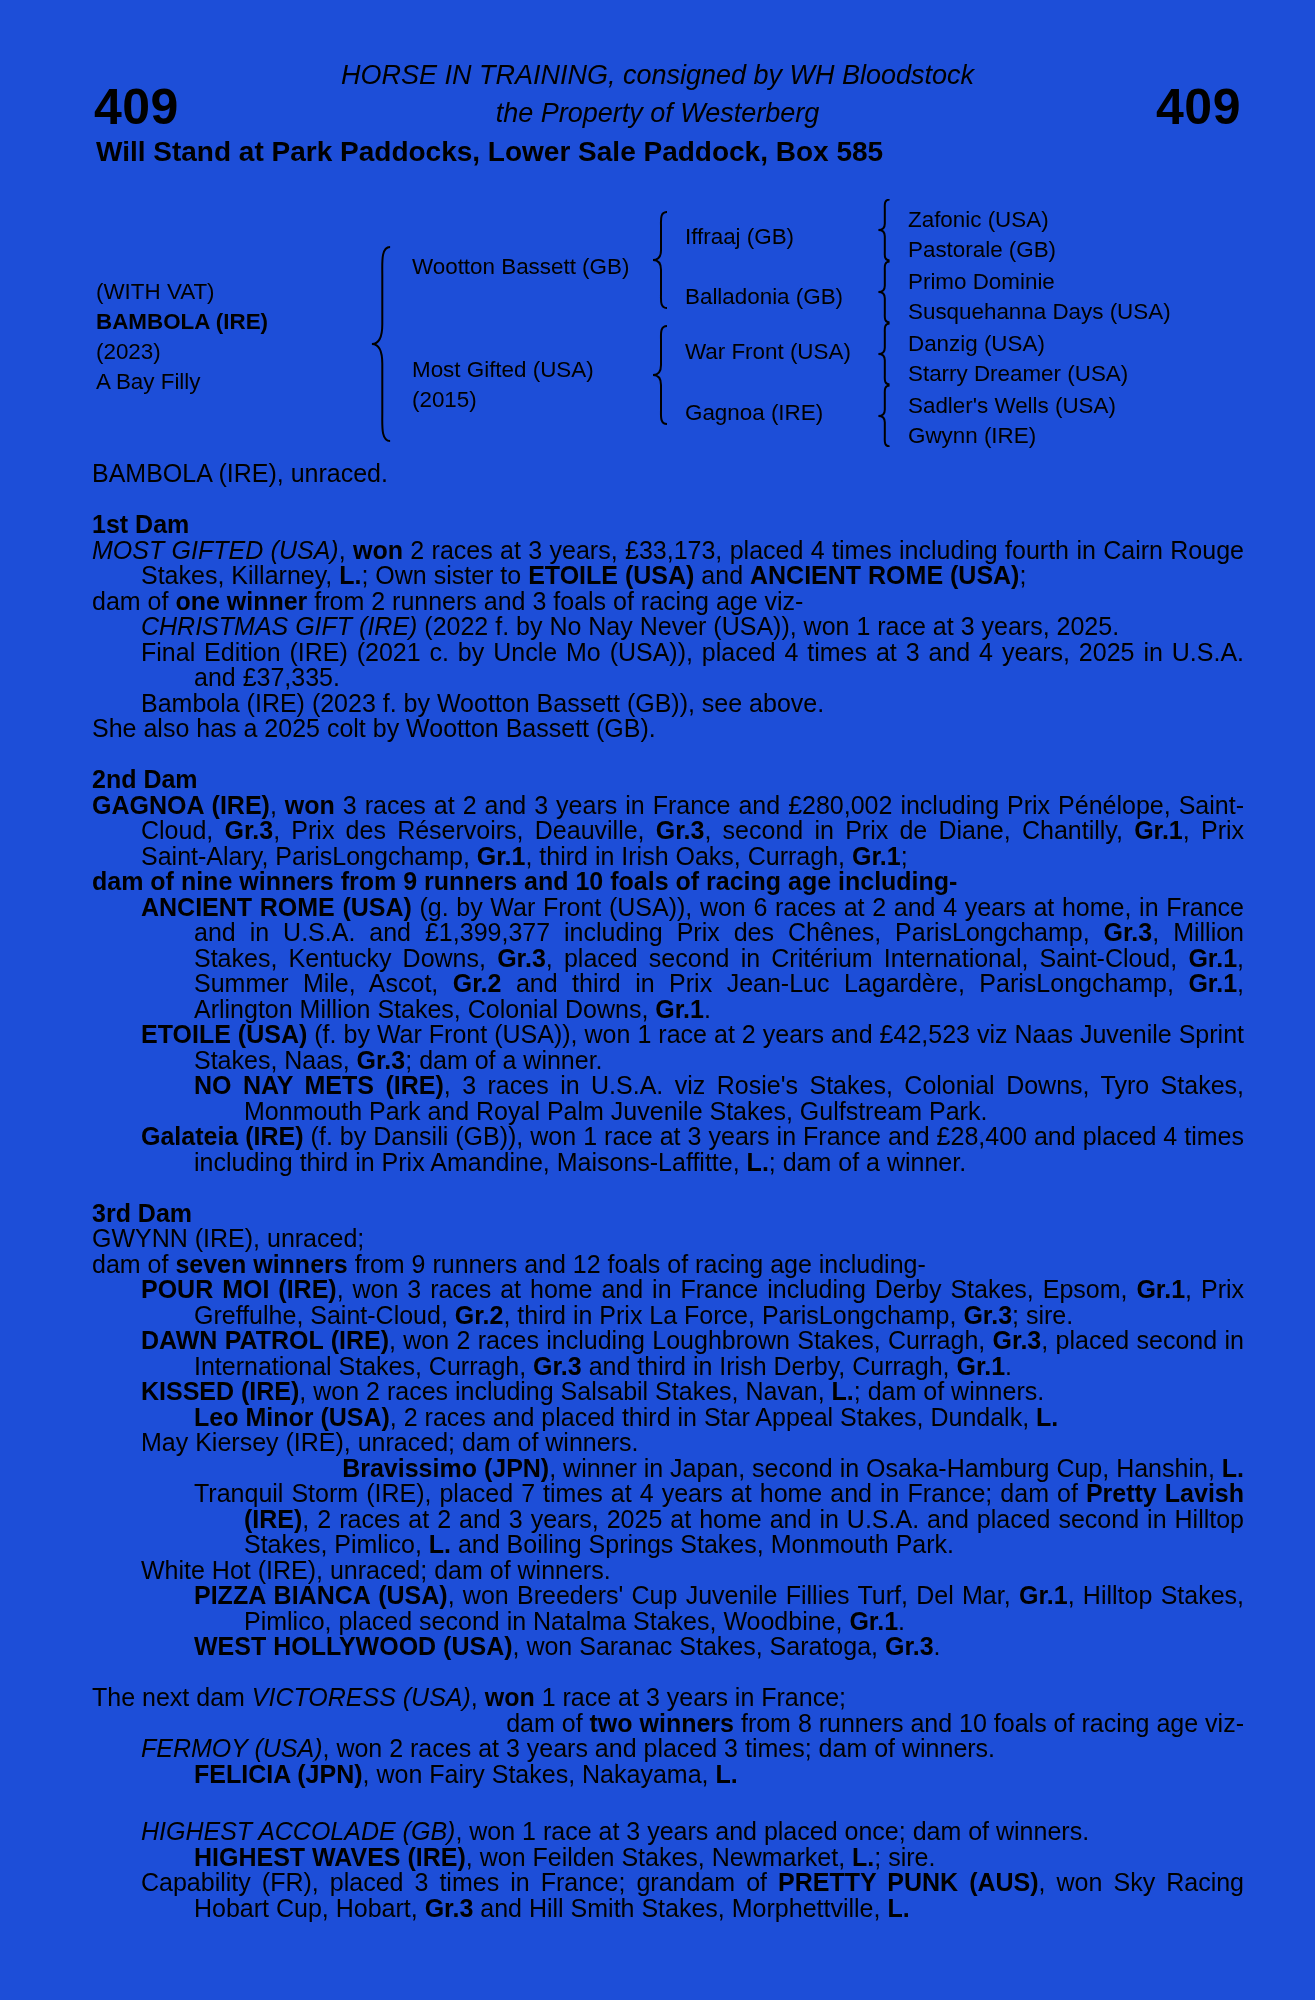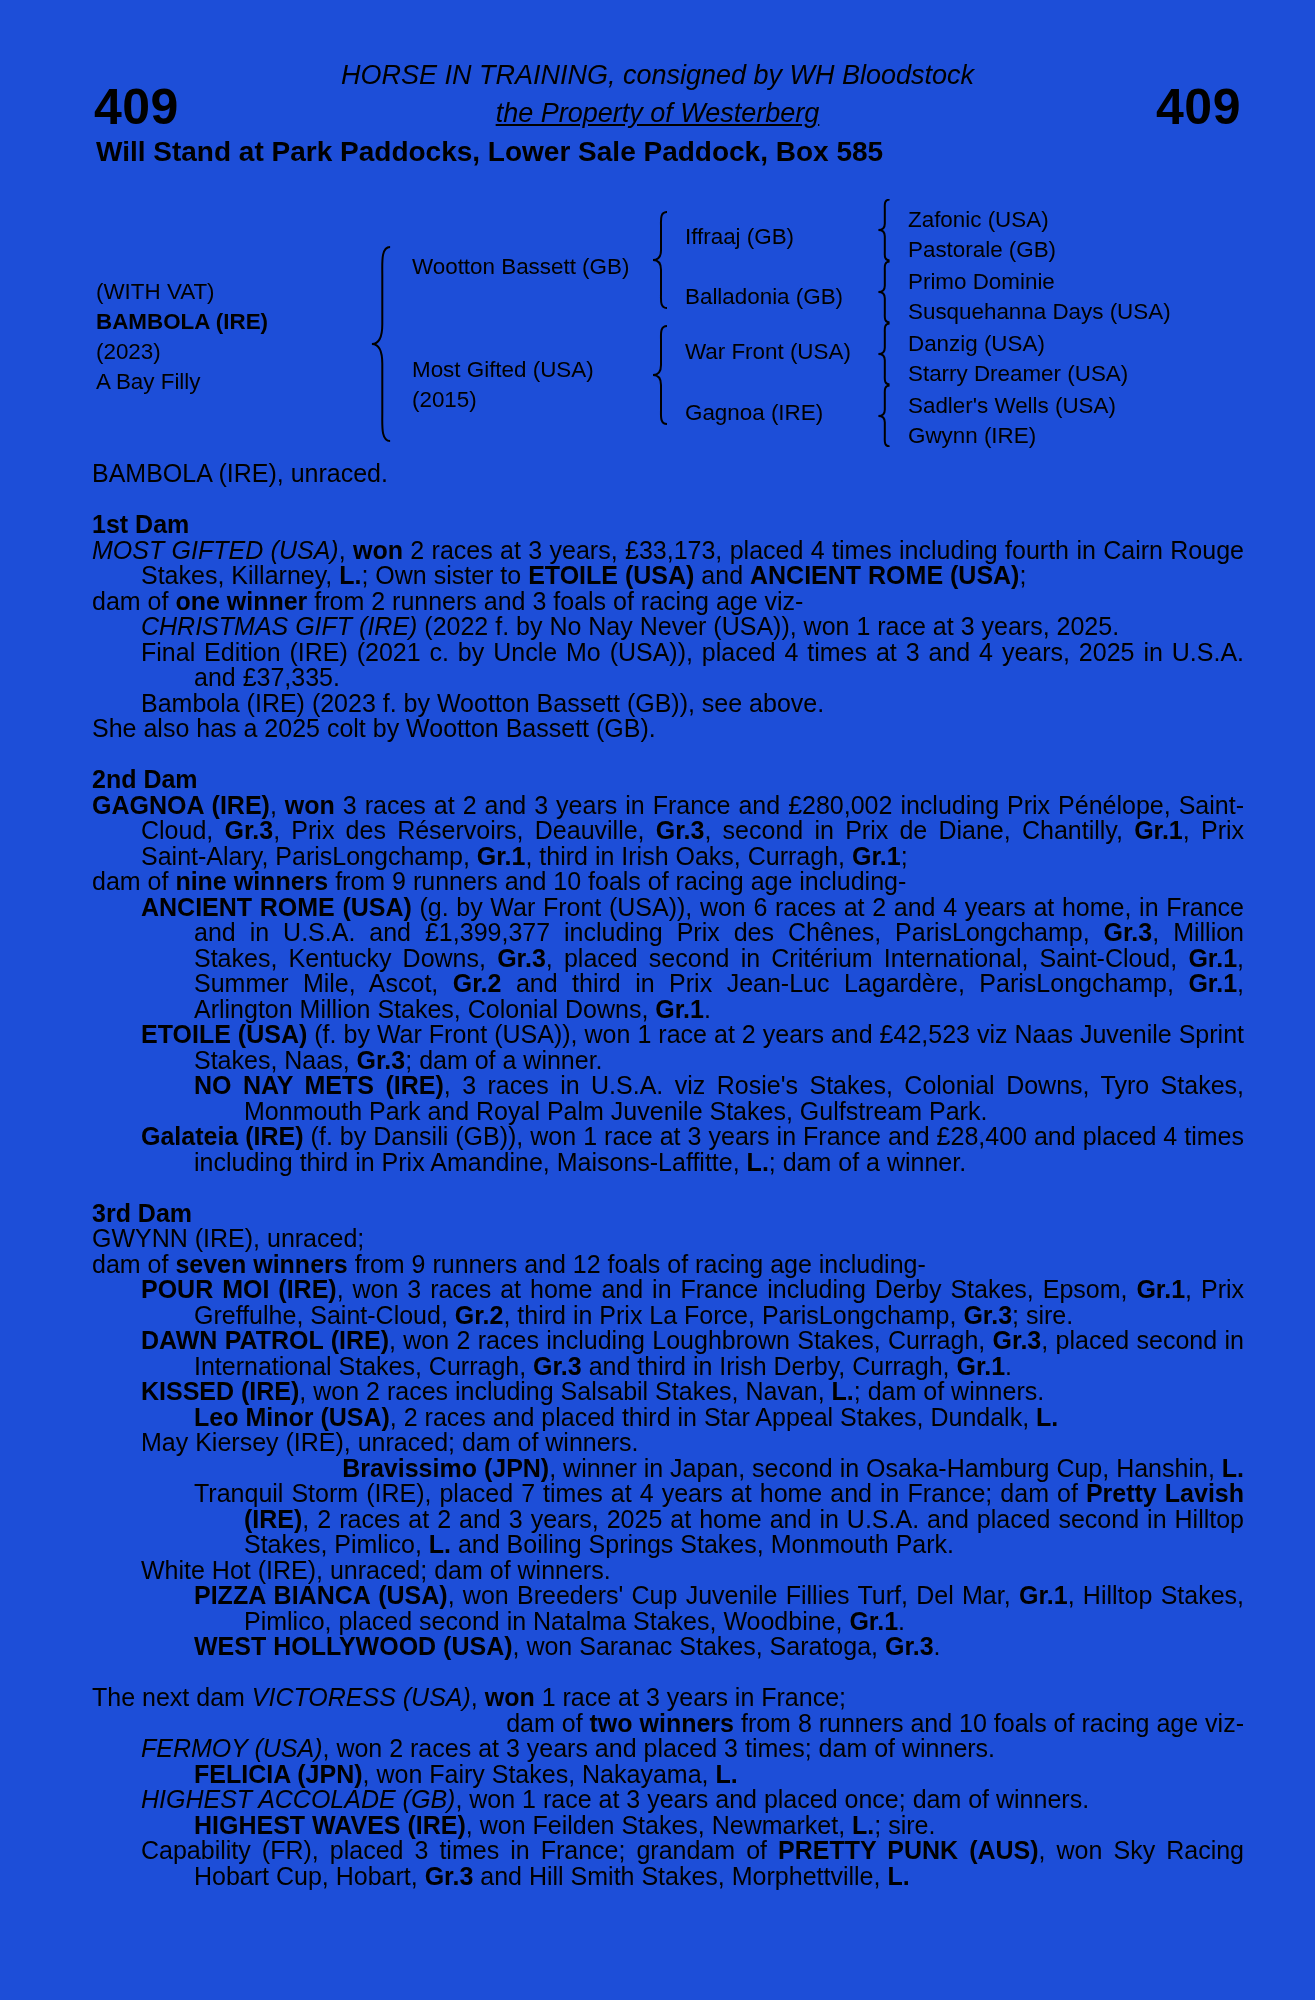--- a/index.html
+++ b/index.html
@@ -8,21 +8,21 @@
     position:relative;width:1315px;height:2000px;background:#1d4ed8;color:#000;
     font-family:"Liberation Sans", sans-serif;overflow:hidden;
   }
   
   .hdr-consign{position:absolute;top:60px;left:0;width:100%;text-align:center;
     font-style:italic;font-size:27px;line-height:30px;}
   .hdr-lot{position:absolute;font-size:50px;font-weight:bold;line-height:46px;letter-spacing:0.5px;}
   .hdr-lot.left{left:94px;top:84px;}
   .hdr-lot.right{right:74px;top:84px;}
   .hdr-property{position:absolute;top:98px;left:0;width:100%;text-align:center;
-    font-style:italic;font-size:27px;line-height:30px;text-decoration:underline;}
+    font-style:italic;font-size:27px;line-height:30px;}
   .hdr-stand{position:absolute;top:136px;left:96px;font-size:28px;font-weight:bold;line-height:32px;}
   
   .pedigree{position:absolute;top:195px;left:0;width:1315px;height:262px;font-size:22.4px;}
   .ped-item{position:absolute;white-space:nowrap;line-height:30px;}
   .ped-bold{font-weight:bold;}
   .brace{position:absolute;display:block;}
   
   .body-text{position:absolute;top:461px;left:92px;width:1152px;
     font-size:25px;line-height:25.5px;}
   .para{margin:0;}
@@ -97,21 +97,21 @@
       <div class="head">1st Dam</div>
       <div class="para just" style="padding-left: 49px; text-indent: -49px;"><i>MOST GIFTED (USA)</i><span>, </span><b>won</b><span> 2 races at 3 years, £33,173, placed 4 times including fourth in Cairn Rouge Stakes, Killarney, </span><b>L.</b><span>; Own sister to </span><b>ETOILE (USA)</b><span> and </span><b>ANCIENT ROME (USA)</b><span>;</span></div>
       <div class="para" style="padding-left: 49px; text-indent: -49px;"><span>dam of </span><b>one winner</b><span> from 2 runners and 3 foals of racing age viz-</span></div>
       <div class="para" style="padding-left: 102px; text-indent: -53px;"><i>CHRISTMAS GIFT (IRE)</i><span> (2022 f. by No Nay Never (USA)), won 1 race at 3 years, 2025.</span></div>
       <div class="para just" style="padding-left: 102px; text-indent: -53px;"><span>Final Edition (IRE) (2021 c. by Uncle Mo (USA)), placed 4 times at 3 and 4 years, 2025 in U.S.A. and £37,335.</span></div>
       <div class="para" style="padding-left: 102px; text-indent: -53px;"><span>Bambola (IRE) (2023 f. by Wootton Bassett (GB)), see above.</span></div>
       <div class="para" style="padding-left: 49px; text-indent: -49px;"><span>She also has a 2025 colt by Wootton Bassett (GB).</span></div>
       <div class="sp"></div>
       <div class="head">2nd Dam</div>
       <div class="para just" style="padding-left: 49px; text-indent: -49px;"><b>GAGNOA (IRE)</b><span>, </span><b>won</b><span> 3 races at 2 and 3 years in France and £280,002 including Prix Pénélope, Saint-Cloud, </span><b>Gr.3</b><span>, Prix des Réservoirs, Deauville, </span><b>Gr.3</b><span>, second in Prix de Diane, Chantilly, </span><b>Gr.1</b><span>, Prix Saint-Alary, ParisLongchamp, </span><b>Gr.1</b><span>, third in Irish Oaks, Curragh, </span><b>Gr.1</b><span>;</span></div>
-      <div class="para" style="padding-left: 49px; text-indent: -49px;"><span>dam of </span><b>nine winners</b><span> from 9 runners and 10 foals of racing age including-</span></div>
+      <div class="para" style="padding-left: 49px; text-indent: -49px; font-weight: bold;"><span>dam of </span><b>nine winners</b><span> from 9 runners and 10 foals of racing age including-</span></div>
       <div class="para just" style="padding-left: 102px; text-indent: -53px;"><b>ANCIENT ROME (USA)</b><span> (g. by War Front (USA)), won 6 races at 2 and 4 years at home, in France and in U.S.A. and £1,399,377 including Prix des Chênes, ParisLongchamp, </span><b>Gr.3</b><span>, Million Stakes, Kentucky Downs, </span><b>Gr.3</b><span>, placed second in Critérium International, Saint-Cloud, </span><b>Gr.1</b><span>, Summer Mile, Ascot, </span><b>Gr.2</b><span> and third in Prix Jean-Luc Lagardère, ParisLongchamp, </span><b>Gr.1</b><span>, Arlington Million Stakes, Colonial Downs, </span><b>Gr.1</b><span>.</span></div>
       <div class="para just" style="padding-left: 102px; text-indent: -53px;"><b>ETOILE (USA)</b><span> (f. by War Front (USA)), won 1 race at 2 years and £42,523 viz Naas Juvenile Sprint Stakes, Naas, </span><b>Gr.3</b><span>; dam of a winner.</span></div>
       <div class="para just" style="padding-left: 152px; text-indent: -50px;"><b>NO NAY METS (IRE)</b><span>, 3 races in U.S.A. viz Rosie's Stakes, Colonial Downs, Tyro Stakes, Monmouth Park and Royal Palm Juvenile Stakes, Gulfstream Park.</span></div>
       <div class="para just" style="padding-left: 102px; text-indent: -53px;"><b>Galateia (IRE)</b><span> (f. by Dansili (GB)), won 1 race at 3 years in France and £28,400 and placed 4 times including third in Prix Amandine, Maisons-Laffitte, </span><b>L.</b><span>; dam of a winner.</span></div>
       <div class="sp"></div>
       <div class="head">3rd Dam</div>
       <div class="para" style="padding-left: 49px; text-indent: -49px;"><span>GWYNN (IRE), unraced;</span></div>
       <div class="para" style="padding-left: 49px; text-indent: -49px;"><span>dam of </span><b>seven winners</b><span> from 9 runners and 12 foals of racing age including-</span></div>
       <div class="para just" style="padding-left: 102px; text-indent: -53px;"><b>POUR MOI (IRE)</b><span>, won 3 races at home and in France including Derby Stakes, Epsom, </span><b>Gr.1</b><span>, Prix Greffulhe, Saint-Cloud, </span><b>Gr.2</b><span>, third in Prix La Force, ParisLongchamp, </span><b>Gr.3</b><span>; sire.</span></div>
       <div class="para just" style="padding-left: 102px; text-indent: -53px;"><b>DAWN PATROL (IRE)</b><span>, won 2 races including Loughbrown Stakes, Curragh, </span><b>Gr.3</b><span>, placed second in International Stakes, Curragh, </span><b>Gr.3</b><span> and third in Irish Derby, Curragh, </span><b>Gr.1</b><span>.</span></div>
@@ -121,18 +121,18 @@
       <div class="para" style="padding-left: 152px; text-indent: -50px; text-align: right;"><b>Bravissimo (JPN)</b><span>, winner in Japan, second in Osaka-Hamburg Cup, Hanshin, </span><b>L.</b></div>
       <div class="para just" style="padding-left: 152px; text-indent: -50px;"><span>Tranquil Storm (IRE), placed 7 times at 4 years at home and in France; dam of </span><b>Pretty Lavish (IRE)</b><span>, 2 races at 2 and 3 years, 2025 at home and in U.S.A. and placed second in Hilltop Stakes, Pimlico, </span><b>L.</b><span> and Boiling Springs Stakes, Monmouth Park.</span></div>
       <div class="para" style="padding-left: 102px; text-indent: -53px;"><span>White Hot (IRE), unraced; dam of winners.</span></div>
       <div class="para just" style="padding-left: 152px; text-indent: -50px;"><b>PIZZA BIANCA (USA)</b><span>, won Breeders' Cup Juvenile Fillies Turf, Del Mar, </span><b>Gr.1</b><span>, Hilltop Stakes, Pimlico, placed second in Natalma Stakes, Woodbine, </span><b>Gr.1</b><span>.</span></div>
       <div class="para" style="padding-left: 152px; text-indent: -50px;"><b>WEST HOLLYWOOD (USA)</b><span>, won Saranac Stakes, Saratoga, </span><b>Gr.3</b><span>.</span></div>
       <div class="sp"></div>
       <div class="para" style="padding-left: 49px; text-indent: -49px;"><span>The next dam </span><i>VICTORESS (USA)</i><span>, </span><b>won</b><span> 1 race at 3 years in France;</span></div>
       <div class="para" style="padding-left: 49px; text-indent: -49px; text-align: right;"><span>dam of </span><b>two winners</b><span> from 8 runners and 10 foals of racing age viz-</span></div>
       <div class="para" style="padding-left: 102px; text-indent: -53px;"><i>FERMOY (USA)</i><span>, won 2 races at 3 years and placed 3 times; dam of winners.</span></div>
       <div class="para" style="padding-left: 152px; text-indent: -50px;"><b>FELICIA (JPN)</b><span>, won Fairy Stakes, Nakayama, </span><b>L.</b></div>
-      <div class="para" style="padding-left: 102px; text-indent: -53px;"><i>HIGHEST ACCOLADE (GB)</i><span>, won 1 race at 3 years and placed once; dam of winners.</span></div>
+      <div class="para" style="padding-left: 102px; text-indent: -53px; margin-top: 32px;"><i>HIGHEST ACCOLADE (GB)</i><span>, won 1 race at 3 years and placed once; dam of winners.</span></div>
       <div class="para" style="padding-left: 152px; text-indent: -50px;"><b>HIGHEST WAVES (IRE)</b><span>, won Feilden Stakes, Newmarket, </span><b>L.</b><span>; sire.</span></div>
       <div class="para just" style="padding-left: 102px; text-indent: -53px;"><span>Capability (FR), placed 3 times in France; grandam of </span><b>PRETTY PUNK (AUS)</b><span>, won Sky Racing Hobart Cup, Hobart, </span><b>Gr.3</b><span> and Hill Smith Stakes, Morphettville, </span><b>L.</b></div>
     </div>
 
 </div>
 
 </body></html>

